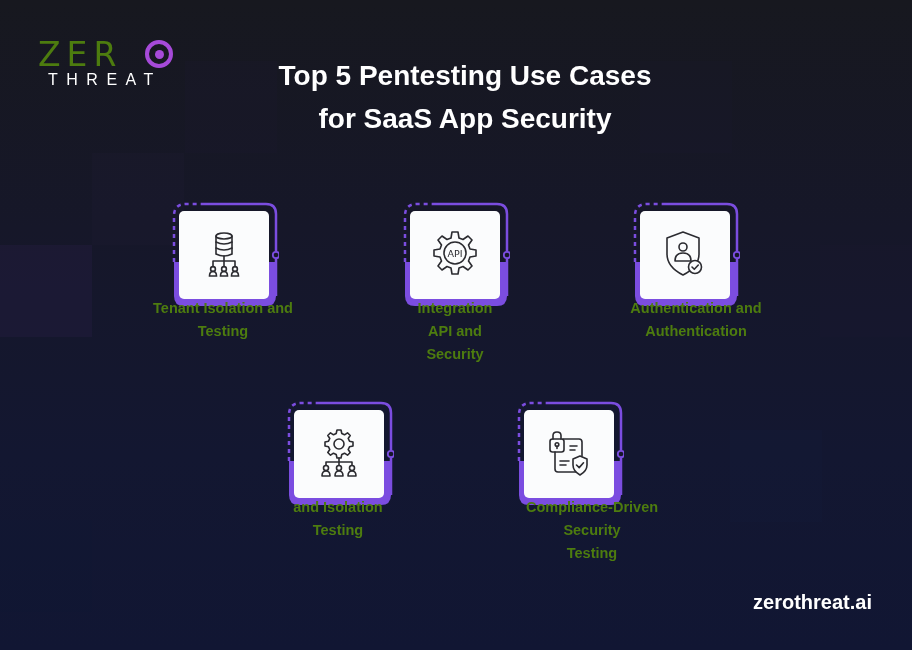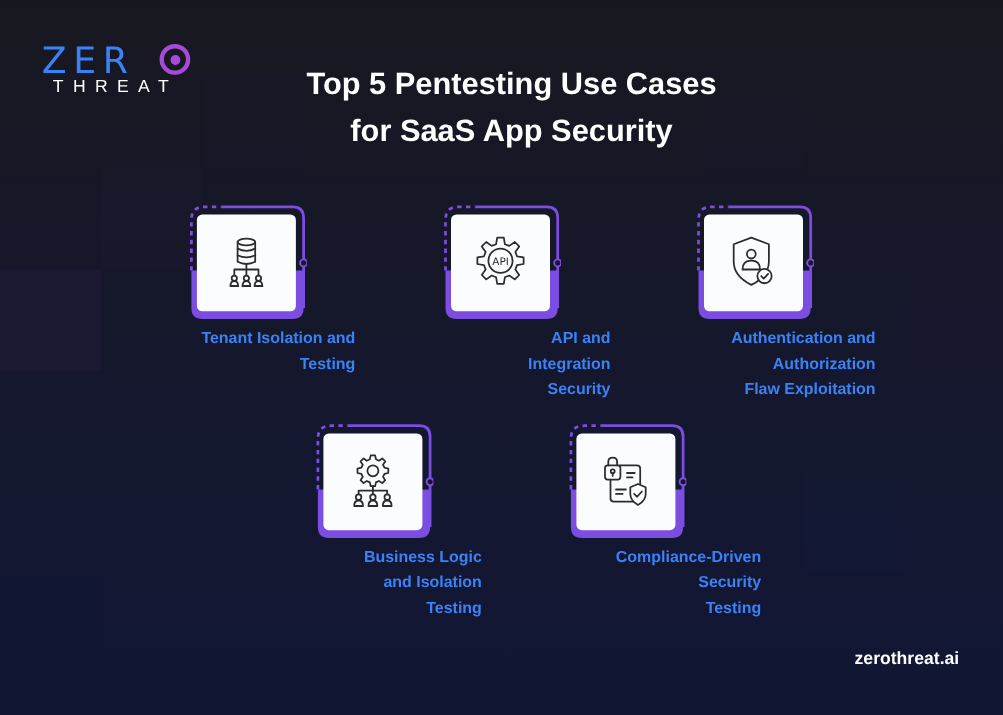--- a/index.html
+++ b/index.html
@@ -10,58 +10,58 @@
     background: linear-gradient(180deg, #17181f 0%, #161729 35%, #131731 70%, #111633 100%);
     color: #ffffff;
   }
   .tiles { position: absolute; inset: 0; pointer-events: none; }
   .tile { position: absolute; width: 92px; height: 92px; }
 
   .logo { position: absolute; left: 38px; top: 38px; width: 135px; height: 55px; }
   .logo-zero {
     position: absolute; left: 0; top: 0;
     font-size: 33px; font-weight: 400; letter-spacing: 6px; line-height: 34px;
-    color: #3b82f6; font-family: "DejaVu Sans", sans-serif;
+    color: #4d7c0f; font-family: "DejaVu Sans", sans-serif;
   }
   .logo-o {
     position: absolute; left: 107px; top: 2px; width: 28px; height: 28px;
     border: 4.5px solid #a64ad9; border-radius: 50%;
   }
   .logo-o::after {
     content: ""; position: absolute; left: 50%; top: 50%;
     width: 9px; height: 9px; margin: -4.5px 0 0 -4.5px;
     background: #a64ad9; border-radius: 50%;
   }
   .logo-threat {
     position: absolute; left: 10px; top: 33px;
     font-size: 16px; letter-spacing: 8.5px; color: #ffffff; line-height: 18px;
   }
 
   .title {
     position: absolute; left: 0; top: 54px; width: 930px; text-align: center;
     font-size: 28px; font-weight: 700; line-height: 43px; color: #ffffff;
   }
 
-  .card { position: absolute; width: 108px; height: 106px; }
+  .card { position: absolute; width: 108px; height: 106px; margin-top: 16px; }
   .frame { position: absolute; inset: 0; }
   .inner {
     position: absolute; left: 8px; top: 9px; width: 90px; height: 88px;
     background: #fbfcfd; border-radius: 5px;
     display: flex; align-items: center; justify-content: center;
   }
   .inner svg { width: 56px; height: 56px; }
 
   .label {
-    position: absolute; width: 200px; text-align: right;
-    font-size: 14.5px; font-weight: 700; line-height: 23px; color: #3b82f6;
+    position: absolute; width: 200px; text-align: center;
+    font-size: 14.5px; font-weight: 700; line-height: 23px; color: #4d7c0f;
   }
 
   .footer {
     position: absolute; right: 40px; top: 591px;
-    font-size: 16px; font-weight: 700; color: #ffffff;
+    font-size: 20px; font-weight: 700; color: #ffffff;
   }
 </style>
 </head>
 <body>
 
 <div class="tiles">
   <div class="tile" style="left:0;top:245px;background:rgba(40,28,70,0.35);"></div>
   <div class="tile" style="left:92px;top:153px;background:rgba(30,26,52,0.25);"></div>
   <div class="tile" style="left:185px;top:61px;background:rgba(30,26,52,0.2);"></div>
   <div class="tile" style="left:640px;top:61px;background:rgba(30,26,52,0.18);"></div>
@@ -118,22 +118,22 @@
   </svg>
   <div class="inner">
     <svg viewBox="0 0 56 56" fill="none" stroke="#2b2b30" stroke-width="1.6" stroke-linejoin="round">
       <path d="M25 5 H31 L32 11 L36 12.5 L41 9 L45 13 L41.5 18 L43 22 L49 23 V29 L43 30 L41.5 34 L45 39 L41 43 L36 39.5 L32 41 L31 47 H25 L24 41 L20 39.5 L15 43 L11 39 L14.5 34 L13 30 L7 29 V23 L13 22 L14.5 18 L11 13 L15 9 L20 12.5 L24 11 Z"></path>
       <circle cx="28" cy="26" r="11"></circle>
       <text x="28" y="30" font-size="9.5" text-anchor="middle" fill="#2b2b30" stroke="none" font-family="DejaVu Sans, sans-serif">API</text>
     </svg>
   </div>
 </div>
 <div class="label" style="left:355px;top:297px;">
+  <div>Integration</div>
   <div>API and</div>
-  <div>Integration</div>
   <div>Security</div>
 </div>
 
 <div class="card" style="left:632px;top:186px;">
   <svg class="frame" viewBox="0 0 108 106">
     <path d="M3 60 L3 94 Q3 104 13 104 L95 104 Q105 104 105 94 L105 60 Z" fill="#7b4de0"></path>
     <path d="M30 2 L95 2 Q105 2 105 12 L105 94" fill="none" stroke="#7b4de0" stroke-width="2.5"></path>
     <path d="M3 60 L3 14 Q3 2 15 2 L30 2" fill="none" stroke="#7b4de0" stroke-width="2.5" stroke-dasharray="4 4"></path>
     <circle cx="105" cy="53" r="3.2" fill="#161729" stroke="#7b4de0" stroke-width="1.8"></circle>
   </svg>
@@ -142,22 +142,21 @@
       <path d="M26 5 L42 11 V27 Q42 40 26 48 Q10 40 10 27 V11 Z"></path>
       <circle cx="26" cy="20" r="4"></circle>
       <path d="M18 34 Q18 26 26 26 Q34 26 34 34 Z"></path>
       <circle cx="38" cy="40" r="6.5" fill="#fbfcfd"></circle>
       <path d="M35 40 L37.3 42.3 L41.3 38" stroke-linecap="round"></path>
     </svg>
   </div>
 </div>
 <div class="label" style="left:596px;top:297px;">
   <div>Authentication and</div>
-  <div>Authorization</div>
-  <div>Flaw Exploitation</div>
+  <div>Authentication</div>
 </div>
 
 <div class="card" style="left:286px;top:385px;">
   <svg class="frame" viewBox="0 0 108 106">
     <path d="M3 60 L3 94 Q3 104 13 104 L95 104 Q105 104 105 94 L105 60 Z" fill="#7b4de0"></path>
     <path d="M30 2 L95 2 Q105 2 105 12 L105 94" fill="none" stroke="#7b4de0" stroke-width="2.5"></path>
     <path d="M3 60 L3 14 Q3 2 15 2 L30 2" fill="none" stroke="#7b4de0" stroke-width="2.5" stroke-dasharray="4 4"></path>
     <circle cx="105" cy="53" r="3.2" fill="#161729" stroke="#7b4de0" stroke-width="1.8"></circle>
   </svg>
   <div class="inner">
@@ -168,21 +167,20 @@
       <circle cx="15" cy="42" r="2.5"></circle>
         <path d="M11 50 Q11 45 15 45 Q19 45 19 50 Z"></path>
       <circle cx="28" cy="42" r="2.5"></circle>
         <path d="M24 50 Q24 45 28 45 Q32 45 32 50 Z"></path>
       <circle cx="41" cy="42" r="2.5"></circle>
         <path d="M37 50 Q37 45 41 45 Q45 45 45 50 Z"></path>
     </svg>
   </div>
 </div>
 <div class="label" style="left:238px;top:496px;">
-  <div>Business Logic</div>
   <div>and Isolation</div>
   <div>Testing</div>
 </div>
 
 <div class="card" style="left:516px;top:385px;">
   <svg class="frame" viewBox="0 0 108 106">
     <path d="M3 60 L3 94 Q3 104 13 104 L95 104 Q105 104 105 94 L105 60 Z" fill="#7b4de0"></path>
     <path d="M30 2 L95 2 Q105 2 105 12 L105 94" fill="none" stroke="#7b4de0" stroke-width="2.5"></path>
     <path d="M3 60 L3 14 Q3 2 15 2 L30 2" fill="none" stroke="#7b4de0" stroke-width="2.5" stroke-dasharray="4 4"></path>
     <circle cx="105" cy="53" r="3.2" fill="#161729" stroke="#7b4de0" stroke-width="1.8"></circle>

